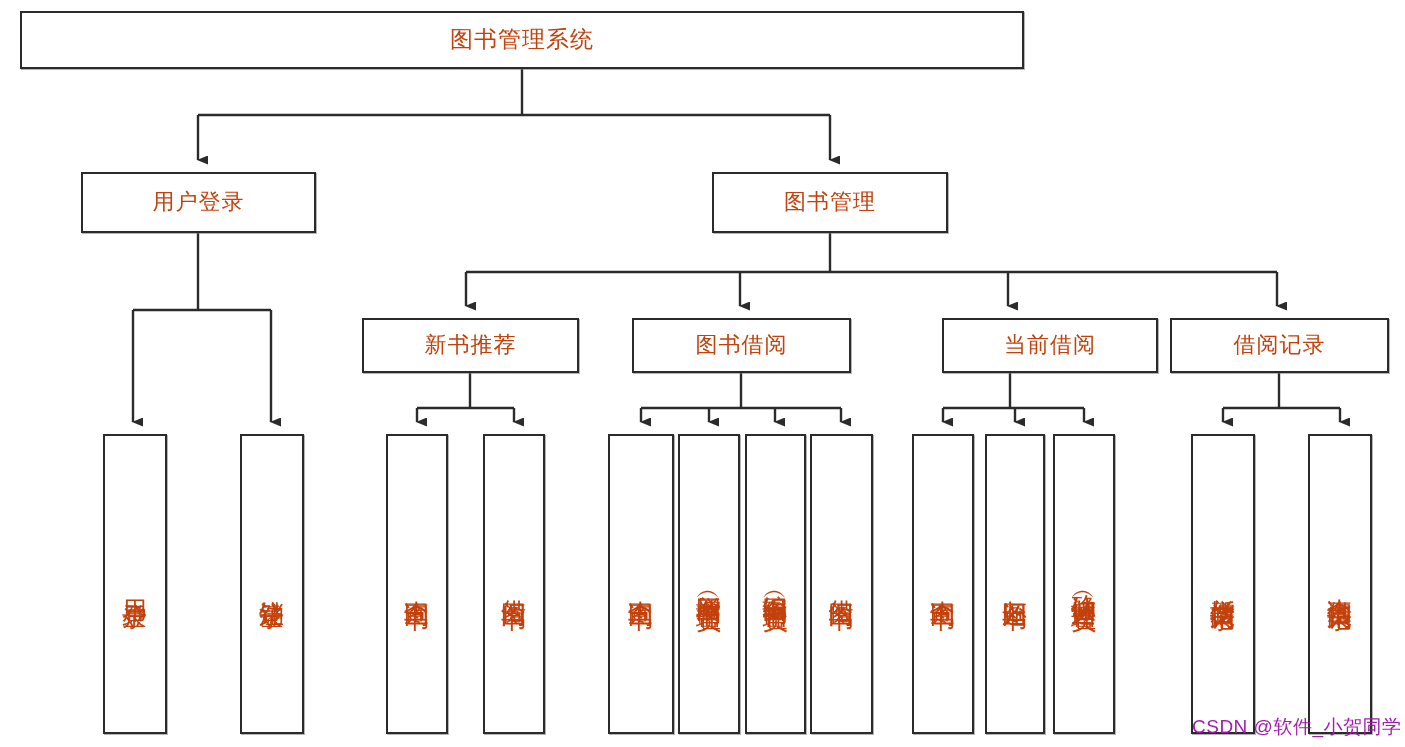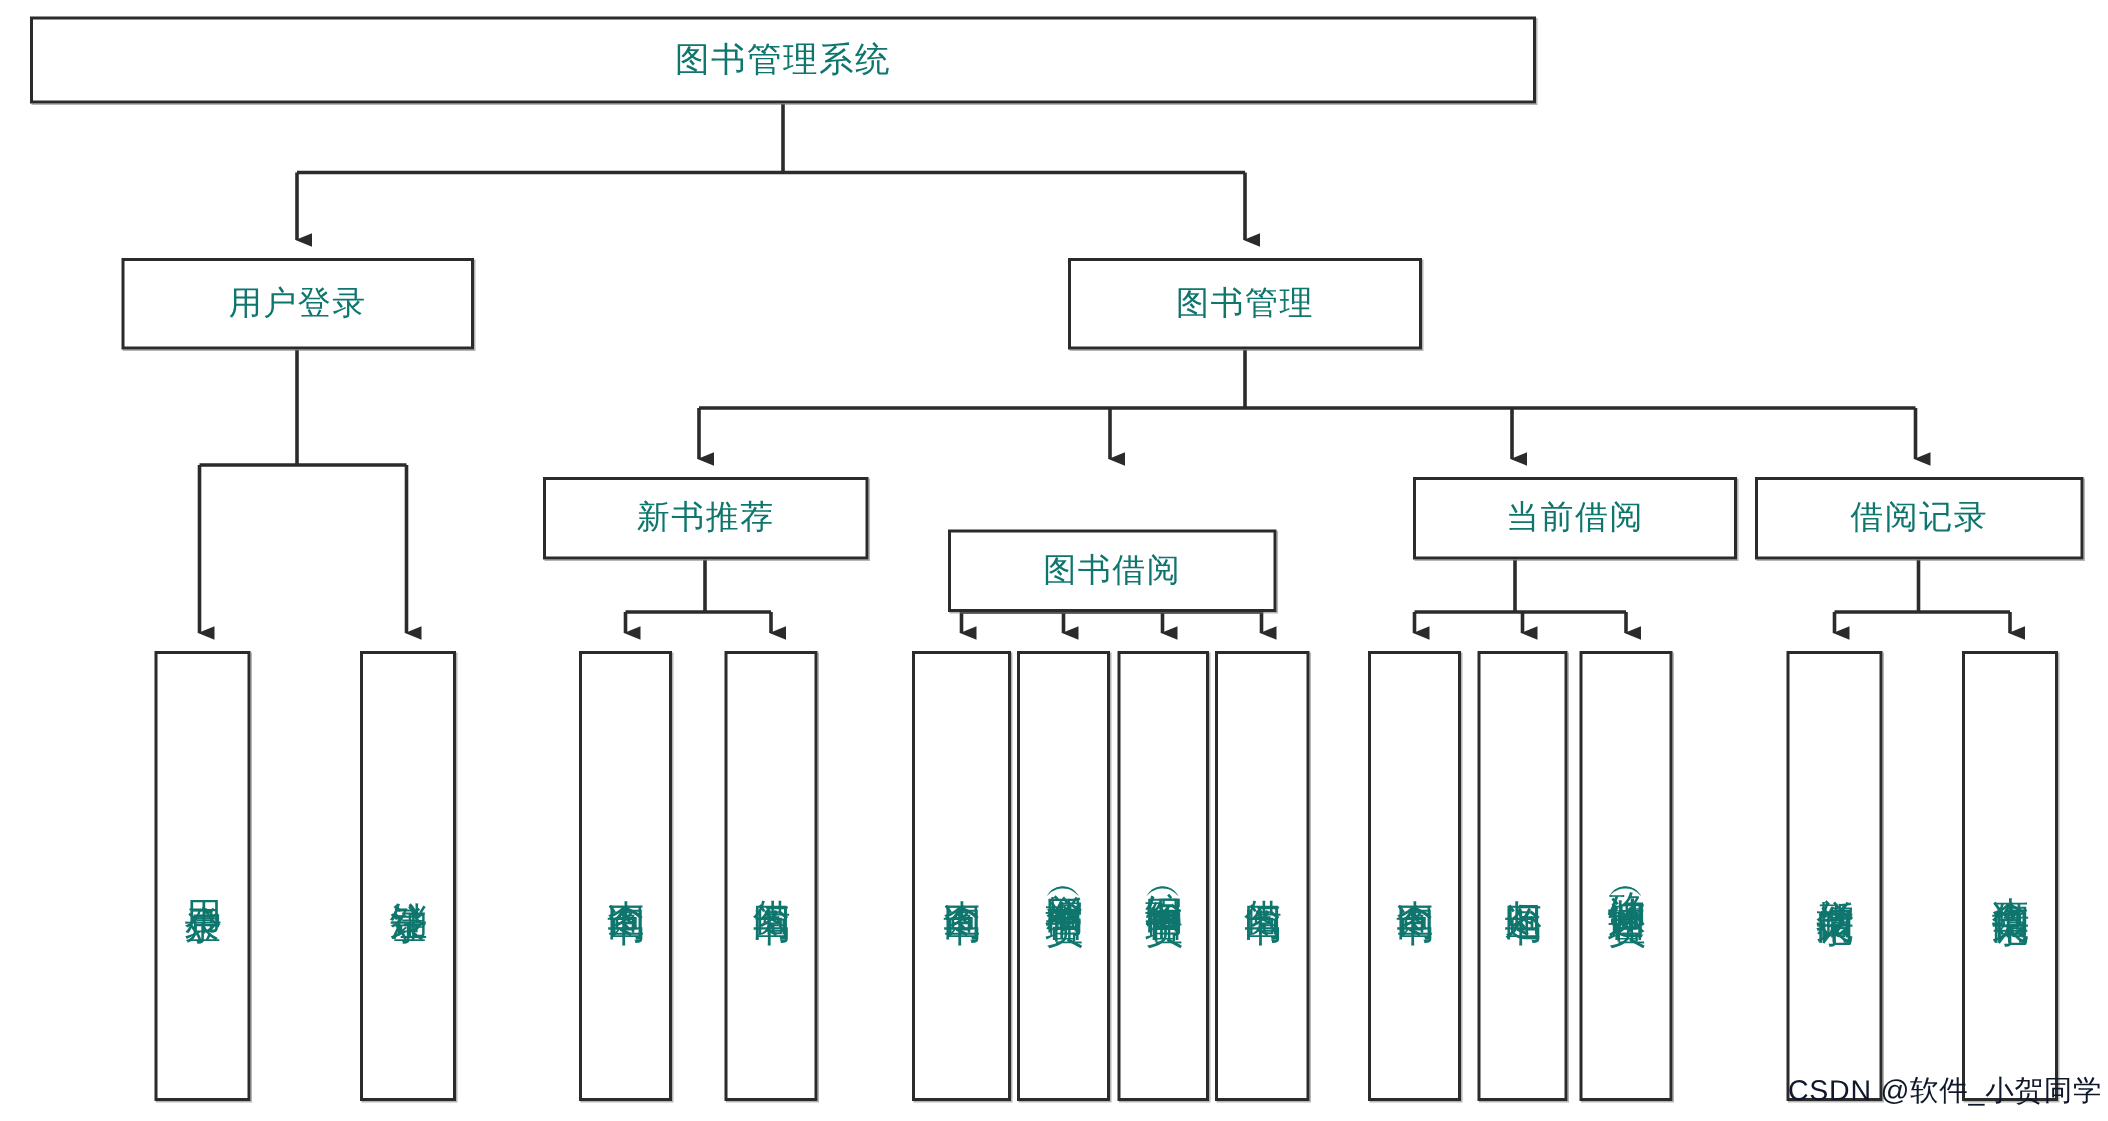--- a/index.html
+++ b/index.html
@@ -34,21 +34,21 @@
 
   .node {
     position: absolute;
     box-sizing: border-box;
     background: #ffffff;
     border: 2px solid #2b2b2b;
     box-shadow: 1px 1px 0 0 rgba(120,120,120,0.55);
     display: flex;
     align-items: center;
     justify-content: center;
-    color: #0f766e;
+    color: #c2410c;
   }
 
   .node-label {
     display: block;
     text-align: center;
     line-height: 1.1;
     white-space: nowrap;
   }
 
   
@@ -87,21 +87,20 @@
     left: 362px;
     top: 318px;
     width: 217px;
     height: 55px;
   }
   #node-book-borrow {
     left: 632px;
     top: 318px;
     width: 219px;
     height: 55px;
-    margin-top: 35px;
   }
   #node-current-borrow {
     left: 902px;
     top: 318px;
     width: 216px;
     height: 55px;
     margin-left: 40px;
   }
   #node-borrow-record {
     left: 1170px;
@@ -144,21 +143,21 @@
   #leaf-confirm-ret  { left: 1053px; width: 62px; }
   
   #leaf-add-record   { left: 1191px; width: 64px; }
   #leaf-query-record { left: 1308px; width: 64px; }
 
   #watermark {
     position: absolute;
     left: 1192px;
     top: 714px;
     font-size: 19px;
-    color: #0f172a;
+    color: #a21caf;
     white-space: nowrap;
     letter-spacing: 0.5px;
   }
 </style>
 </head>
 <body>
 
 <div id="diagram-root">
 
   <svg class="connector-layer" viewBox="0 0 1405 747" width="1405" height="747" xmlns="http://www.w3.org/2000/svg">

